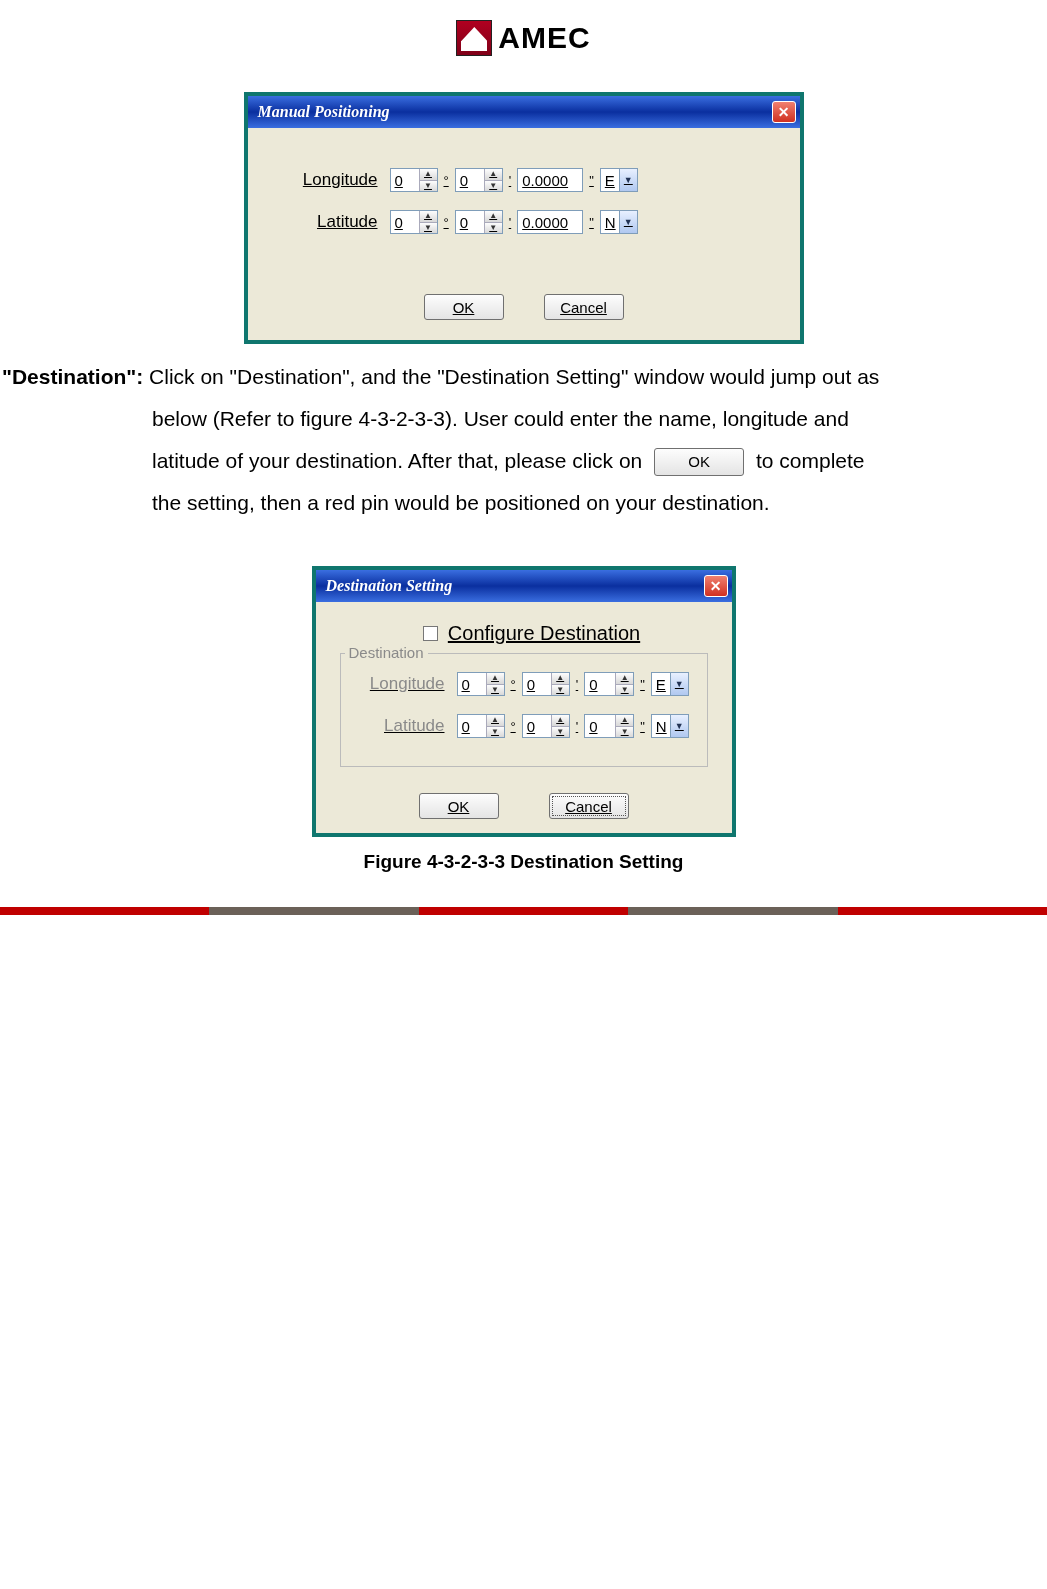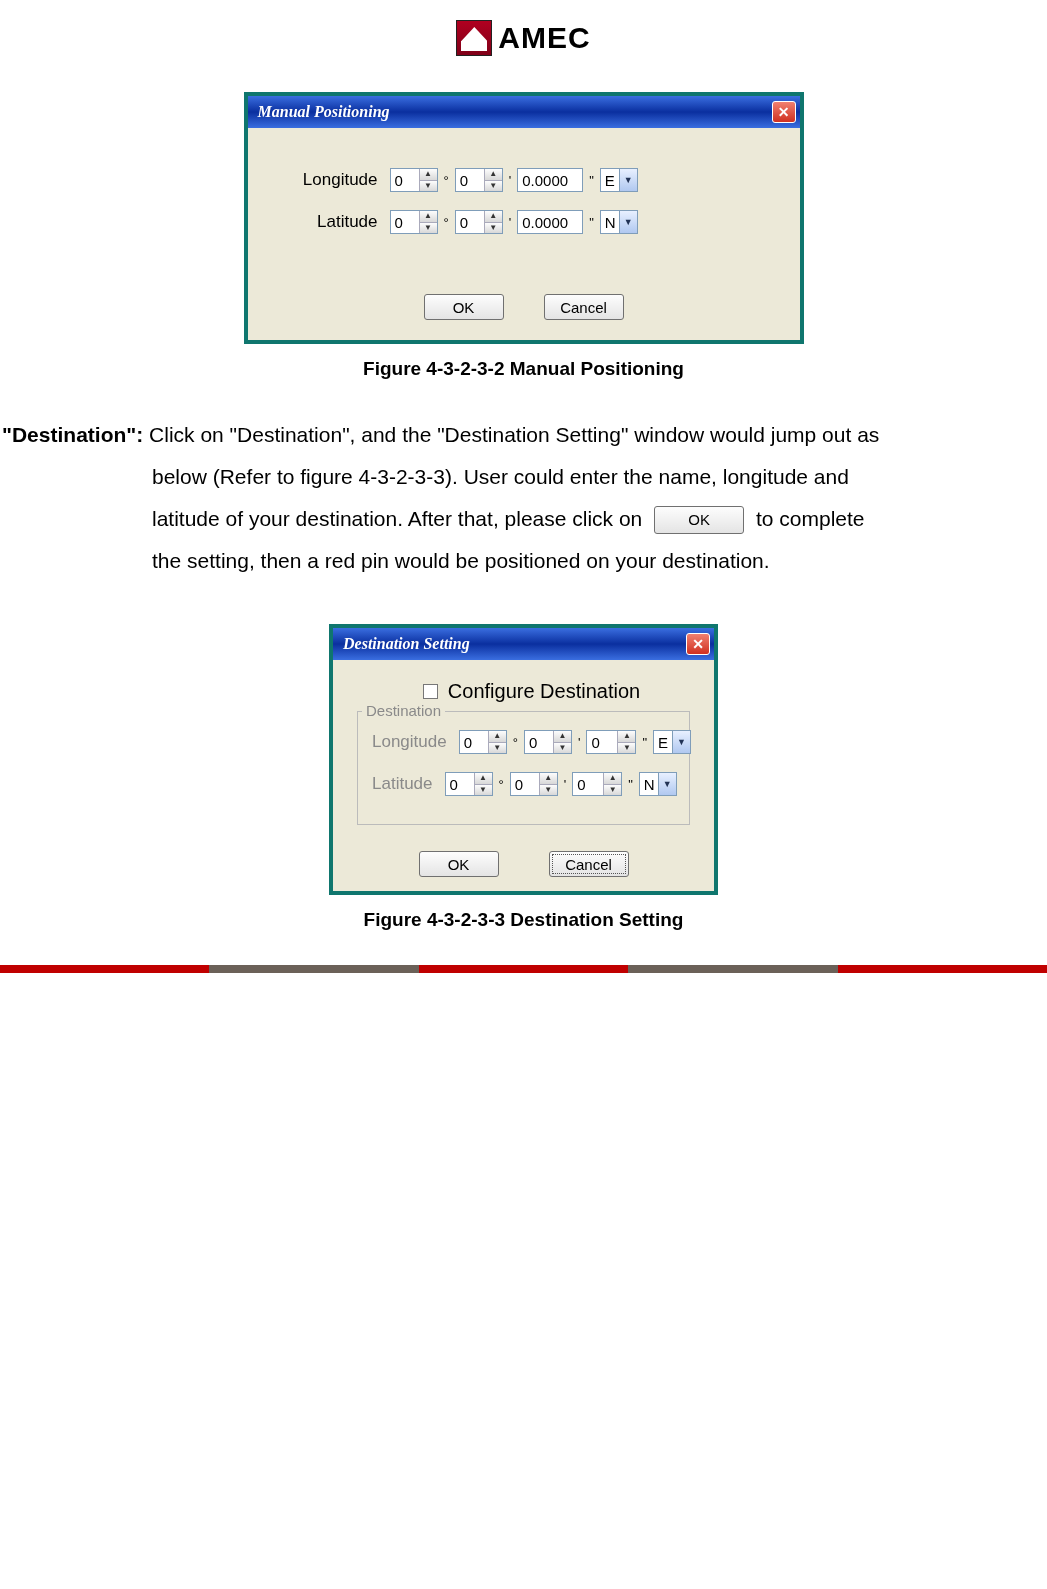--- a/index.html
+++ b/index.html
@@ -52,21 +52,21 @@
     letter-spacing: 1px;
     color: #000;
     font-family: "Arial Black", Arial, sans-serif;
   }
   .dialog-frame {
     margin: 12px auto;
     border: 4px solid #0f766e;
     background: #ece9d8;
   }
   .dialog1 { width: 560px; }
-  .dialog2 { width: 389px; }
+  .dialog2 { width: 424px; }
   .titlebar {
     height: 32px;
     background: linear-gradient(#3a6ee0,#0a2f9f,#3a6ee0);
     display: flex;
     align-items: center;
     justify-content: space-between;
     padding: 0 4px 0 10px;
   }
   .title-text {
     color: #fff;
@@ -83,20 +83,21 @@
     color: #fff;
     font-weight: bold;
     font-size: 14px;
     display: flex;
     align-items: center;
     justify-content: center;
     cursor: pointer;
   }
   .dlg-body {
     padding: 40px 30px 20px 30px;
+    text-decoration: underline;
   }
   .dlg-body.small { padding: 18px 20px 14px 20px; }
   .row {
     display: flex;
     align-items: center;
     margin-bottom: 18px;
   }
   .row .lbl {
     width: 100px;
     text-align: right;
@@ -345,21 +346,20 @@
         </div>
       </div>
 
       <div class="btn-row">
         <div class="winbtn">OK</div>
         <div class="winbtn">Cancel</div>
       </div>
     </div>
   </div>
 
-  <div class="caption">Figure 4-3-2-3-2 Manual Positioning</div>
 
   <div class="para">
     <span class="lead">"Destination": </span><span>Click on "Destination", and the "Destination Setting" window would jump out as</span>
     <div class="indent-block">
       <span>below (Refer to figure 4-3-2-3-3). User could enter the name, longitude and</span><br>
       <span>latitude of your destination. After that, please click on </span>
       <span class="inline-btn">OK</span>
       <span> to complete</span><br>
       <span>the setting, then a red pin would be positioned on your destination.</span>
     </div>

